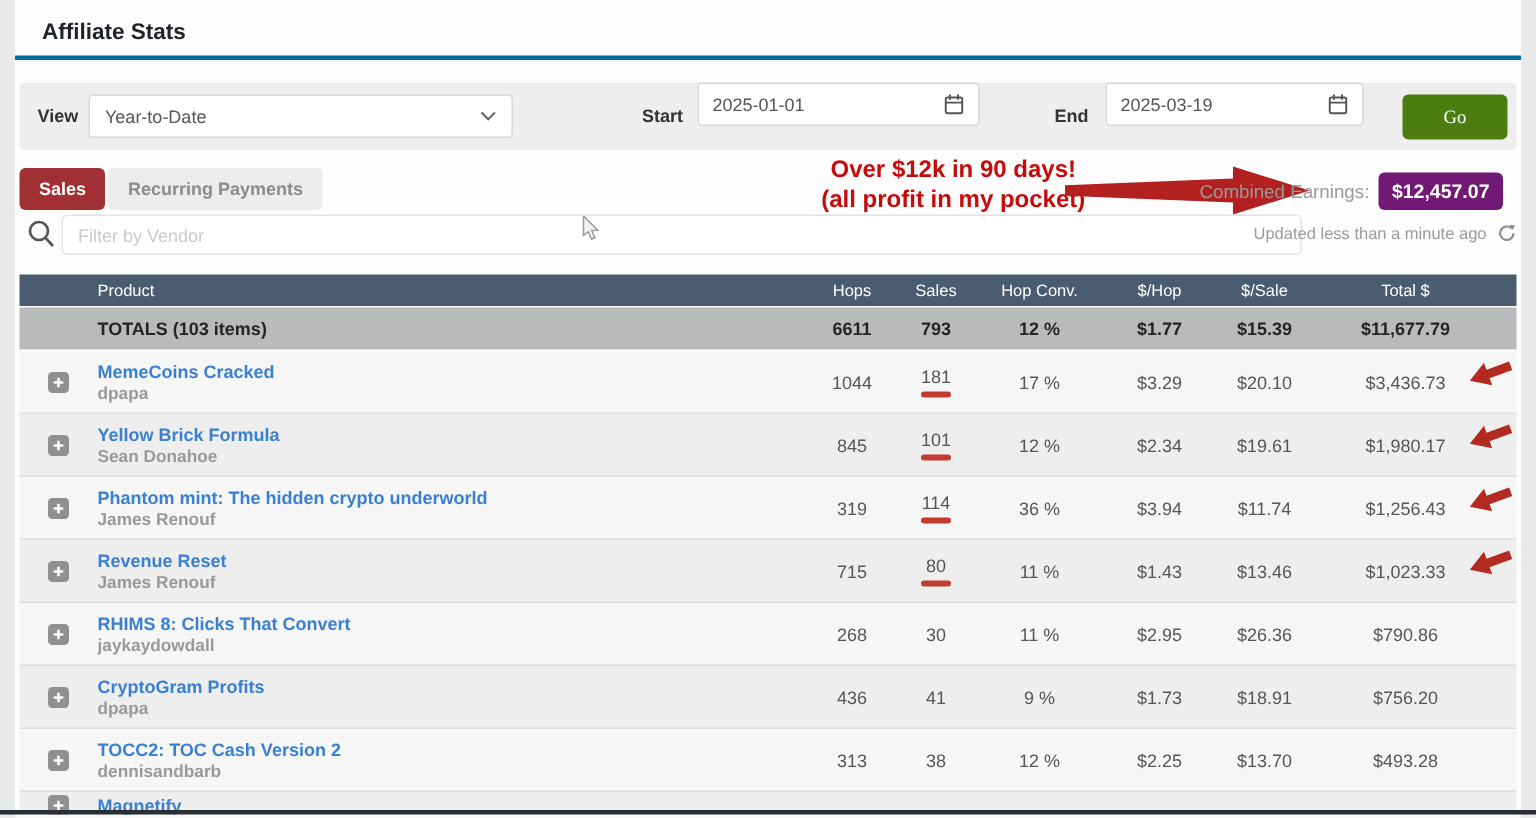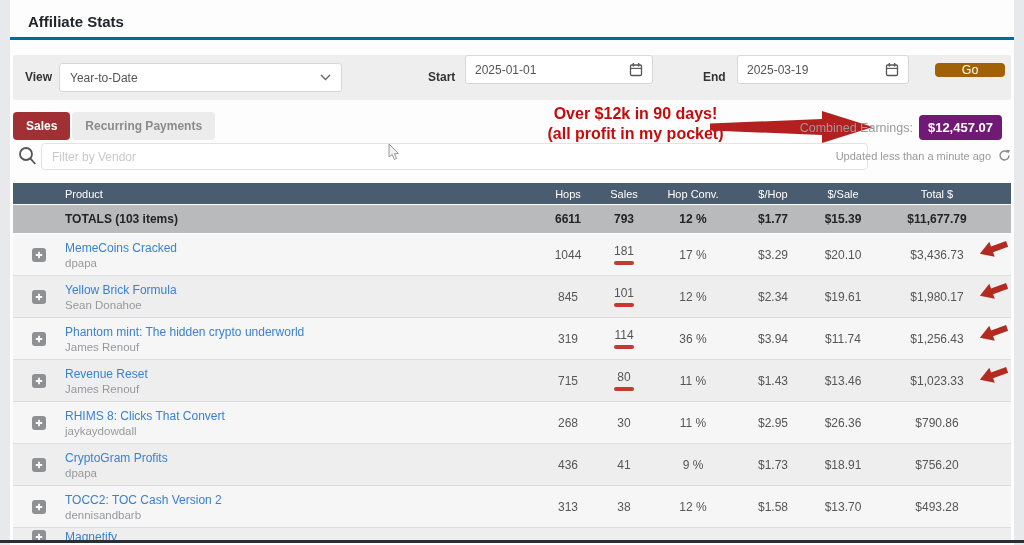--- a/index.html
+++ b/index.html
@@ -17,22 +17,22 @@
   .filter-bar .lbl { position:absolute; top:15px; font-size:12px; font-weight:bold; color:#333; }
   .view-lbl { left:12px; } .start-lbl { left:415px; } .end-lbl { left:690px; }
   .select-box { position:absolute; left:46px; top:8px; width:283px; height:29px; background:#fff;
                 border:1px solid #d8d8d8; border-radius:3px; display:flex; align-items:center;
                 justify-content:space-between; padding:0 10px; font-size:12px; color:#555; cursor:pointer; }
   .date-box { position:absolute; top:0; height:29px; background:#fff; border:1px solid #d8d8d8;
               border-radius:3px; display:flex; align-items:center; justify-content:space-between;
               padding:0 9px; font-size:12px; color:#555; }
   .start-box { left:452px; width:188px; }
   .end-box { left:724px; width:172px; }
-  .go-btn { position:absolute; left:922px; top:8px; width:70px; height:14px; background:#a16207;
-            color:#fff; border:none; border-radius:4px; font-size:12.5px; font-family:Liberation Sans, sans-serif;
+  .go-btn { position:absolute; left:922px; top:8px; width:70px; height:30px; background:#4d7c0f;
+            color:#fff; border:none; border-radius:4px; font-size:12.5px; font-family:Liberation Serif, serif;
             cursor:pointer; }
 
   
   .tabs { position:absolute; left:3px; top:112px; display:flex; }
   .tab { font-size:12px; font-weight:bold; padding:7px 13px; border-radius:4px; cursor:pointer; }
   .tab-active { background:#a03033; color:#fff; }
   .tab-inactive { background:#ececec; color:#8b8b8b; margin-left:2px; }
 
   
   .annotation { position:absolute; left:528px; top:104px; width:195px; text-align:center;
@@ -61,21 +61,21 @@
   .t-head .cell { color:#fff; font-size:11px; font-weight:normal; }
   .t-totals { background:#b9babb; height:29px; margin-top:1px; border-bottom:1px solid #fff; }
   .t-totals .cell { color:#242424; font-size:12px; font-weight:bold; }
   .t-row { height:42px; border-bottom:1px solid #dddddd; position:relative; background:#f6f6f7; }
   .t-row.alt { background:#eeeeef; }
   .t-row.partial { height:15px; overflow:hidden; border-bottom:none; align-items:flex-start; }
   .t-row.partial .cell { padding-top:2px; }
 
   .cell { text-align:center; font-size:12px; color:#565656; }
   .cell-expand { width:52px; display:flex; justify-content:center; }
-  .cell-product { width:467px; text-align:left; display:flex; flex-direction:column; justify-content:center; }
+  .cell-product { width:467px; text-align:left; display:flex; flex-direction:column; justify-content:center;font-weight:bold; }
   .cell-hops { width:72px; } .cell-sales { width:40px; } .cell-conv { width:98px; }
   .cell-perhop { width:62px; } .cell-persale { width:78px; } .cell-total { width:110px; }
   .cell-end { width:19px; }
 
   .expand-btn { width:14px; height:14px; background:#8f9091; border-radius:3px; display:flex;
                 align-items:center; justify-content:center; cursor:pointer; }
   .plink { color:#3a80d2; font-size:12px; text-decoration:none; cursor:pointer; }
   .vendor { color:#98999b; font-size:11.5px; margin-top:2px; }
   .cell-sales { display:flex; flex-direction:column; align-items:center; justify-content:center; }
   .sale-underline { width:20px; height:4px; background:#c23b2e; border-radius:2px; margin-top:3px; }
@@ -347,21 +347,21 @@
           </div>
           <div class="cell cell-product">
             <a class="plink">TOCC2: TOC Cash Version 2</a>
             <span class="vendor">dennisandbarb</span>
           </div>
           <div class="cell cell-hops">313</div>
           <div class="cell cell-sales">
             <span>38</span>
           </div>
           <div class="cell cell-conv">12 %</div>
-          <div class="cell cell-perhop">$1.58</div>
+          <div class="cell cell-perhop">$2.25</div>
           <div class="cell cell-persale">$13.70</div>
           <div class="cell cell-total">$493.28</div>
           <div class="cell cell-end"></div>
         </div>
         <div class="t-row alt partial">
           <div class="cell cell-expand">
             <span class="expand-btn">
               <svg width="8" height="8" viewBox="0 0 10 10">
                 <path d="M5 1v8M1 5h8" stroke="#fff" stroke-width="2.2"></path>
               </svg>

